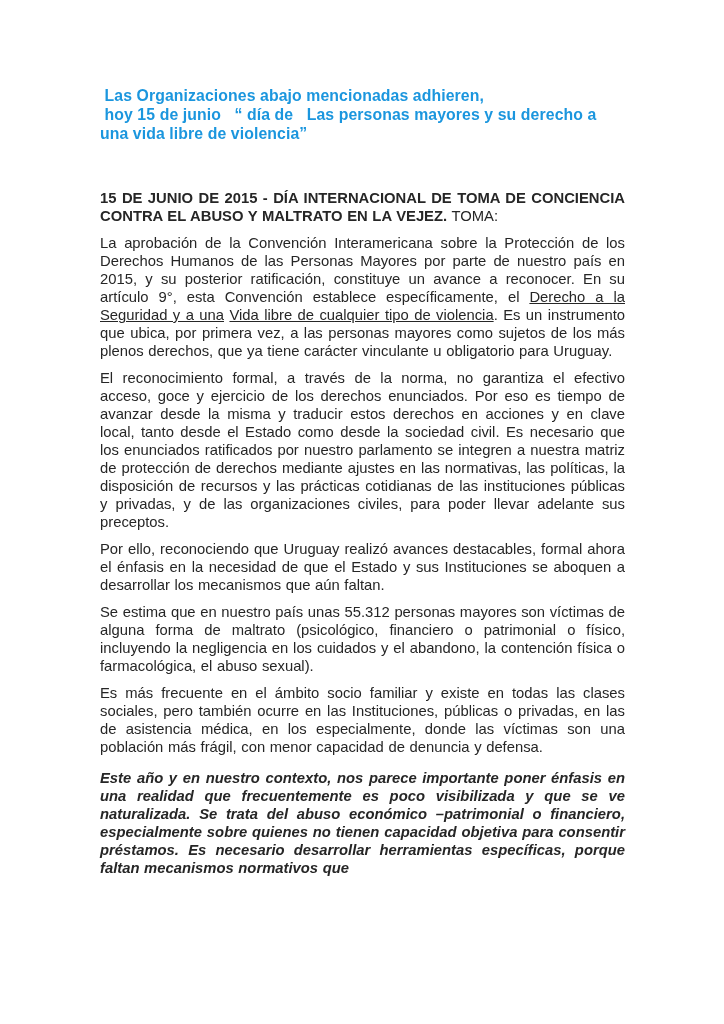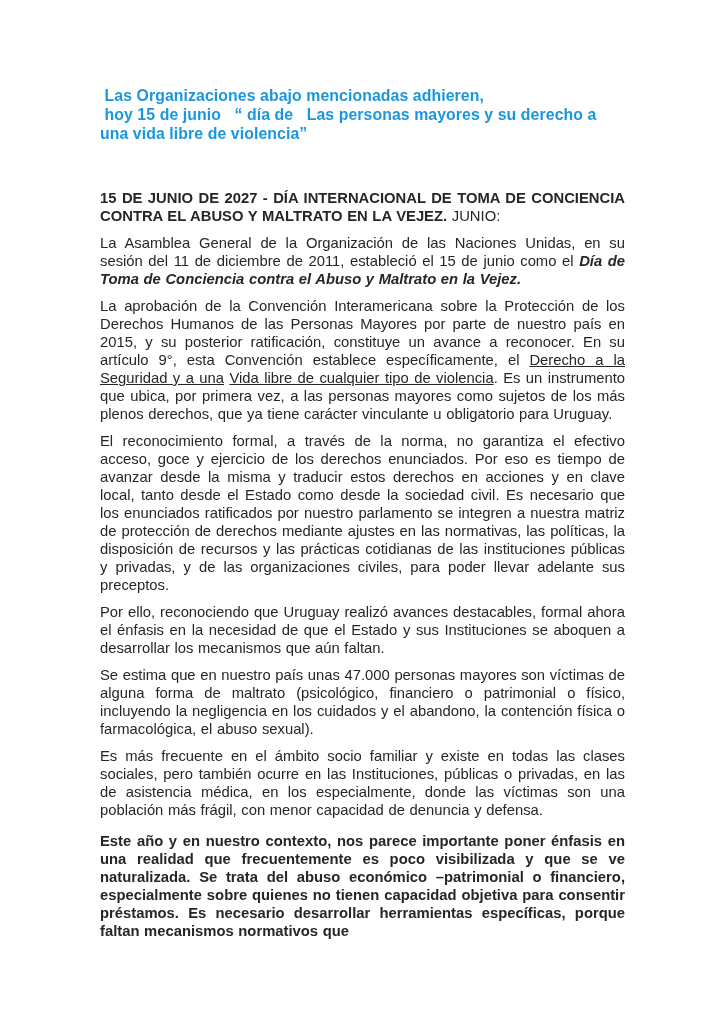--- a/index.html
+++ b/index.html
@@ -36,34 +36,33 @@
     color: #262626;
     text-align: justify;
     text-justify: inter-word;
     margin-bottom: 9px;
     word-spacing: 0.5px;
   }
   .para .b { font-weight: bold; }
   .para .i { font-style: italic; }
   .para .u { text-decoration: underline; }
   .para.lead-heading { margin-bottom: 9px; }
-  .para.bold-italic { font-weight: bold; margin-top: 13px; }
+  .para.bold-italic { font-weight: bold; font-style: italic; margin-top: 13px; }
 </style>
 </head>
 <body>
 
 <div class="page">
   <div class="content">
     <div class="banner" style="color: rgb(27, 150, 222);"> Las Organizaciones abajo mencionadas adhieren,
  hoy 15 de junio   “ día de   Las personas mayores y su derecho a
 una vida libre de violencia”</div>
     <main>
-        <p class="para lead-heading"><span class="b">15 DE JUNIO DE 2027 - DÍA INTERNACIONAL DE TOMA DE CONCIENCIA CONTRA EL ABUSO Y MALTRATO EN LA VEJEZ.</span><span>  JUNIO:</span></p>
-        <p class="para"><span>La Asamblea General de la Organización de las Naciones Unidas, en su sesión del 11 de diciembre de 2011, estableció el 15 de junio como el </span><span class="b i">Día de Toma de Conciencia contra el Abuso y Maltrato en la Vejez.</span></p>
+        <p class="para lead-heading"><span class="b">15 DE JUNIO DE 2015 - DÍA INTERNACIONAL DE TOMA DE CONCIENCIA CONTRA EL ABUSO Y MALTRATO EN LA VEJEZ.</span><span>  TOMA:</span></p>
         <p class="para"><span>La aprobación de la Convención Interamericana sobre la Protección de los Derechos Humanos de las Personas Mayores por parte de nuestro país en 2015, y su posterior ratificación, constituye un avance a reconocer. En su artículo 9°, esta Convención establece específicamente, el </span><span class="u">Derecho a la Seguridad y a una</span><span> </span><span class="u">Vida libre de cualquier tipo de violencia</span><span>. Es un instrumento que ubica, por primera vez, a las personas mayores como sujetos de los más plenos derechos, que ya tiene carácter vinculante u obligatorio para Uruguay.</span></p>
         <p class="para"><span>El reconocimiento formal, a través de la norma, no garantiza el efectivo acceso, goce y ejercicio de los derechos enunciados. Por eso es tiempo de avanzar desde la misma y traducir estos derechos en acciones y en clave local, tanto desde el Estado como desde la sociedad civil. Es necesario que los enunciados ratificados por nuestro parlamento se integren a nuestra matriz de protección de derechos mediante ajustes en las normativas, las políticas, la disposición de recursos y las prácticas cotidianas de las instituciones públicas y privadas, y de las organizaciones civiles, para poder llevar adelante sus preceptos.</span></p>
         <p class="para"><span>Por ello, reconociendo que Uruguay realizó avances destacables, formal ahora el énfasis en la necesidad de que el Estado y sus Instituciones se aboquen a desarrollar los mecanismos que aún faltan.</span></p>
-        <p class="para"><span>Se estima que en nuestro país unas 47.000 personas mayores son víctimas de alguna forma de maltrato (psicológico, financiero o patrimonial o físico, incluyendo la negligencia en los cuidados y el abandono, la contención física o farmacológica, el abuso sexual).</span></p>
+        <p class="para"><span>Se estima que en nuestro país unas 55.312 personas mayores son víctimas de alguna forma de maltrato (psicológico, financiero o patrimonial o físico, incluyendo la negligencia en los cuidados y el abandono, la contención física o farmacológica, el abuso sexual).</span></p>
         <p class="para"><span>Es más frecuente en el ámbito socio familiar y existe en todas las clases sociales, pero también ocurre en las Instituciones, públicas o privadas, en las de asistencia médica, en los especialmente, donde las víctimas son una población más frágil, con menor capacidad de denuncia y defensa.</span></p>
         <p class="para bold-italic"><span>Este año y en nuestro contexto, nos parece importante poner énfasis en una realidad que frecuentemente es poco visibilizada y que se ve naturalizada. Se trata del abuso económico –patrimonial o financiero, especialmente sobre quienes no tienen capacidad objetiva para consentir préstamos. Es necesario desarrollar herramientas específicas, porque faltan mecanismos normativos que</span></p>
       </main>
   </div>
 </div>
 
 </body></html>

